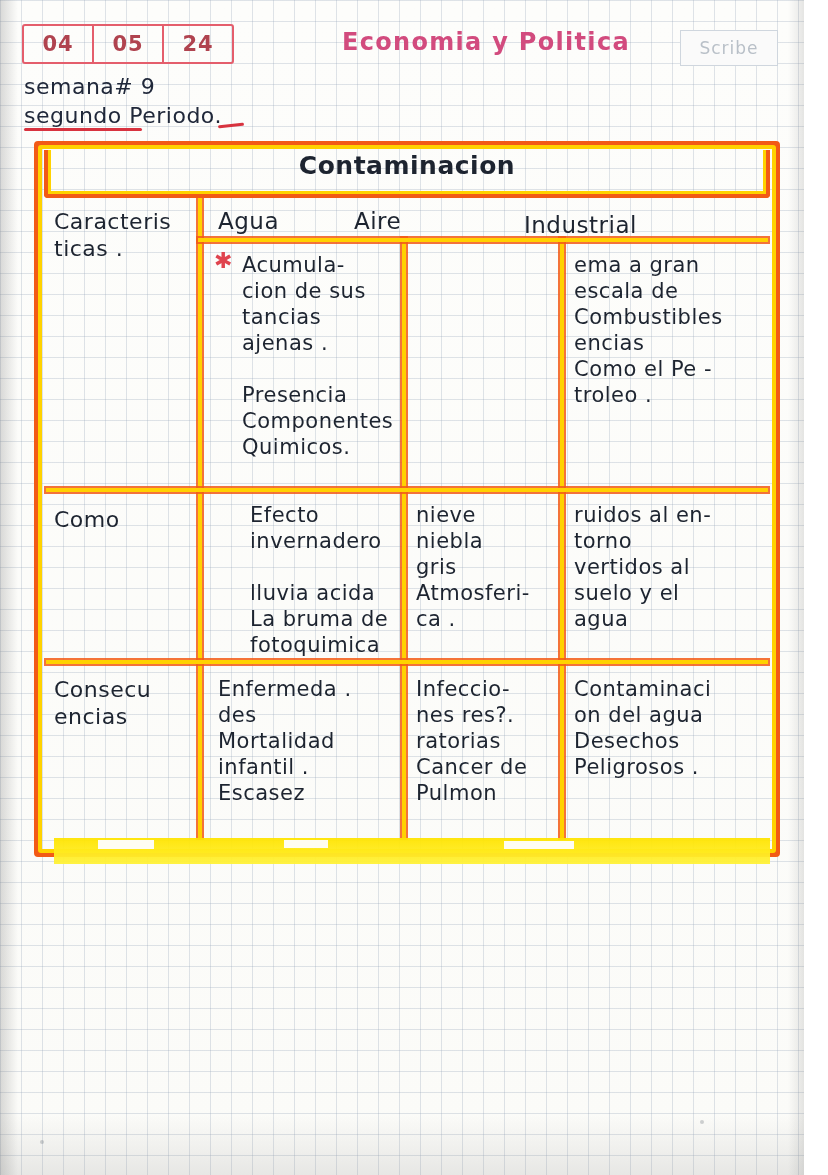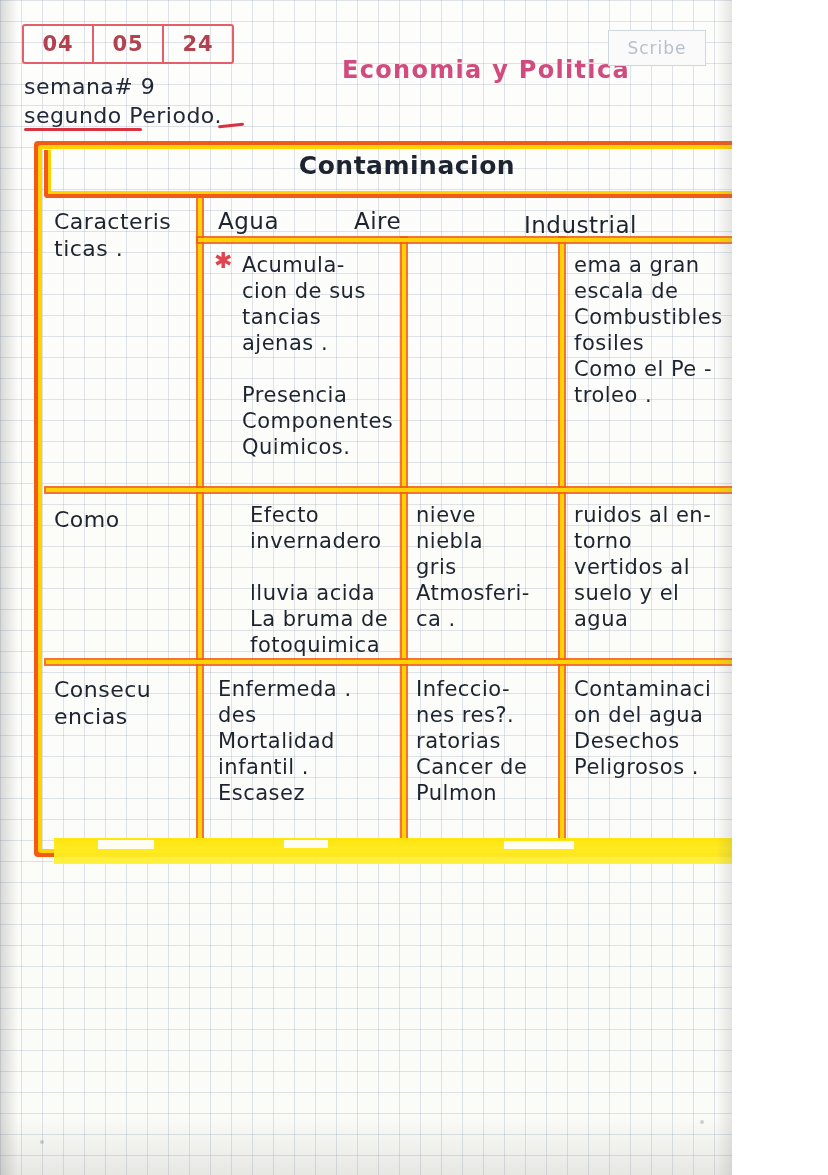--- a/index.html
+++ b/index.html
@@ -5,21 +5,21 @@
   html, body {
     margin: 0;
     padding: 0;
     background: #ffffff;
   }
   body {
     font-family: "DejaVu Sans", sans-serif;
   }
   #page {
     position: relative;
-    width: 732px;
+    width: 804px;
     height: 1175px;
     overflow: hidden;
     background:
       repeating-linear-gradient(to right, rgba(150,165,185,0.30) 0px, rgba(150,165,185,0.30) 1px, rgba(0,0,0,0) 1px, rgba(0,0,0,0) 21px),
       repeating-linear-gradient(to bottom, rgba(150,165,185,0.30) 0px, rgba(150,165,185,0.30) 1px, rgba(0,0,0,0) 1px, rgba(0,0,0,0) 21px),
       linear-gradient(to bottom, #fdfdfb, #fbfbf8);
   }
   
   #page:before {
     content:"";
@@ -72,21 +72,20 @@
   .subject-title {
     position: absolute;
     left: 296px;
     top: 28px;
     width: 380px;
     text-align: center;
     color: #d24b7e;
     font-size: 24px;
     font-weight: 600;
     letter-spacing: 1.3px;
-    margin-top: 28px;
   }
   .scribe-box {
     position: absolute;
     right: 26px;
     top: 30px;
     width: 96px;
     height: 34px;
     border: 1px solid #cfd6de;
     border-radius: 0;
     background: #fafafa;
@@ -316,21 +315,21 @@
 cion de sus
 tancias
 ajenas .
 
 Presencia
 Componentes
 Quimicos.</div>
       <div class="cell hand" style="left:520px; top:48px; width:200px;">ema a gran
 escala de
 Combustibles
-fosiles
+encias
 Como el Pe -
 troleo .</div>
 
       <div class="cell rowlabel hand" style="left:0px; top:302px; width:152px;">Como</div>
       <div class="cell hand" style="left:164px; top:298px; width:196px;padding-left:40px;">Efecto
 invernadero
 
 lluvia acida
 La bruma de
 fotoquimica</div>

